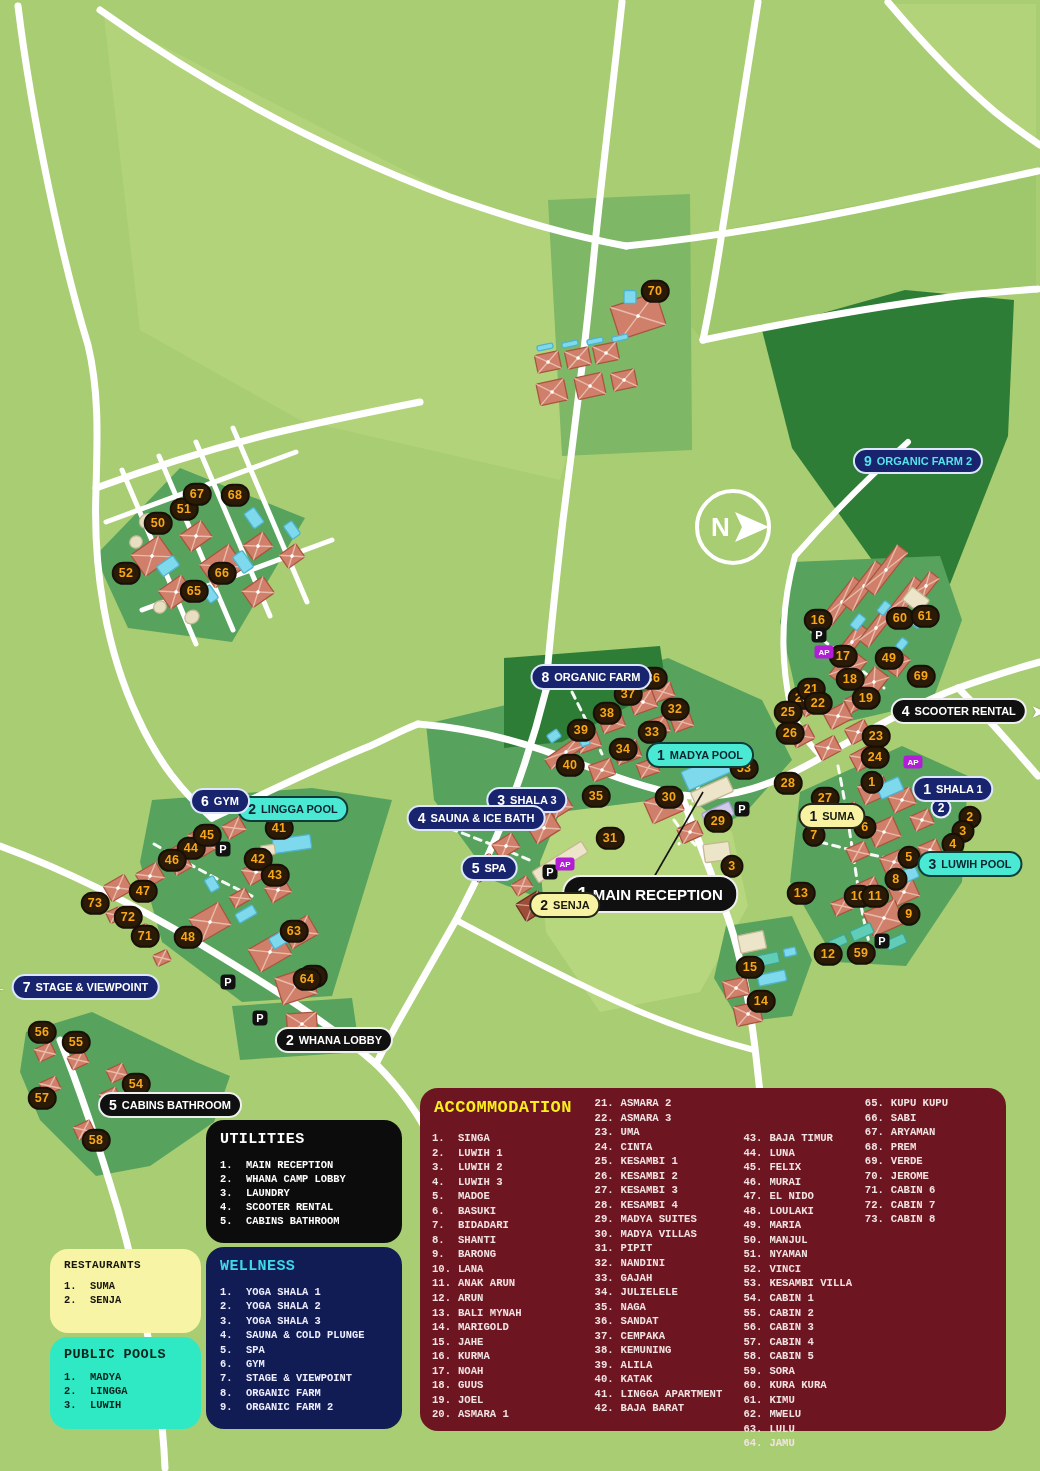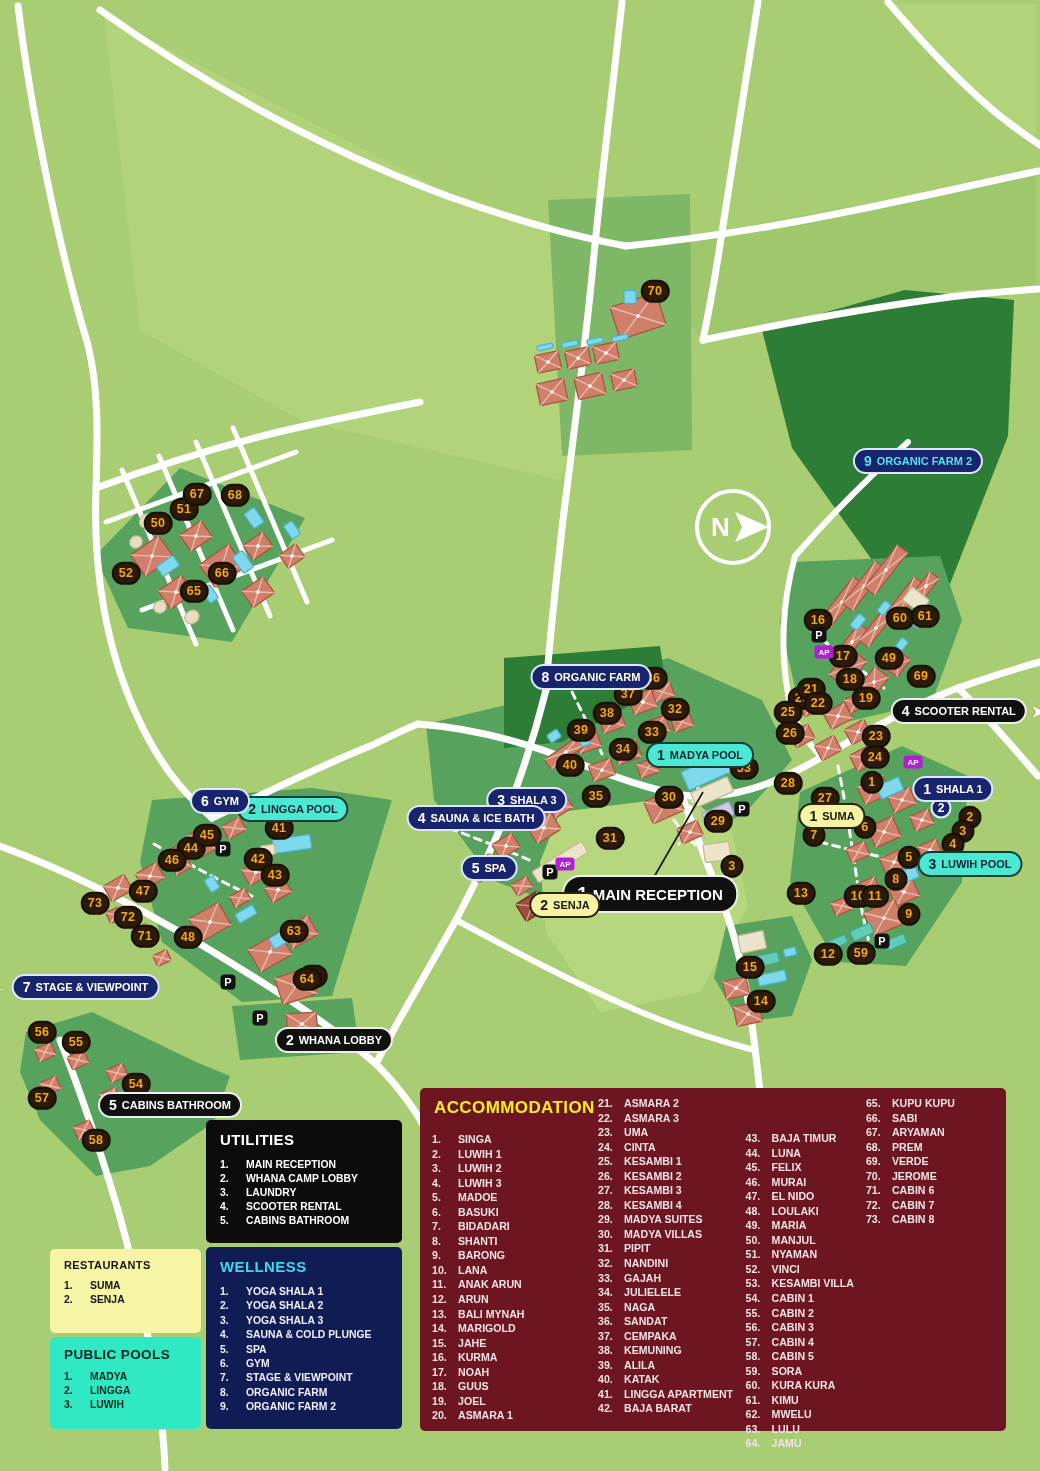--- a/index.html
+++ b/index.html
@@ -25,21 +25,21 @@
   .pill .n{font-size:14px;}
   .s-cyan .pill{background:#4ae9d3;color:#0b2430;border:2px solid #0e3c38;}
   .s-navy .pill{background:#18246d;color:#fff;border:2px solid #dfe6ff;}
   .s-black .pill{background:#101010;color:#fff;border:2px solid #efefef;}
   .s-yellow .pill{background:#f7f3a3;color:#17170d;border:2px solid #26261a;}
   .cyantext .pill{color:#54e3ea;}
   .lbl-big .pill{font-size:15px;padding:6px 13px;border-radius:18px;}
   .lbl-big .pill .n{font-size:19px;}
   .arr{color:#fff;font-size:16px;text-shadow:0 0 2px rgba(0,0,0,.3);}
   
-  .box{position:absolute;border-radius:5px;z-index:5;box-sizing:border-box;}
+  .box{position:absolute;border-radius:18px;z-index:5;box-sizing:border-box;font-family:Liberation Mono, monospace;}
   .box .ttl{font-weight:700;letter-spacing:.4px;}
   .li{display:flex;font-weight:700;}
   .li .num{flex:0 0 26px;}
   #acc-box{left:420px;top:1088px;width:586px;height:343px;background:#6d1520;color:#f2e3e3;
            padding:8px 12px;display:flex;gap:4px;}
   #acc-box .col{display:flex;flex-direction:column;}
   #acc-box .ttl{color:#f8ef1c;font-size:17px;margin:2px 0 14px 2px;}
   #acc-box .li{font-size:10.6px;line-height:14.55px;}
   #acc-box .c0{width:162px;} #acc-box .c1{width:148px;} #acc-box .c2{width:120px;margin-top:35px;} #acc-box .c3{width:132px;}
   #util-box{left:206px;top:1120px;width:196px;height:123px;background:#0c0c0c;color:#fff;padding:11px 14px;}

